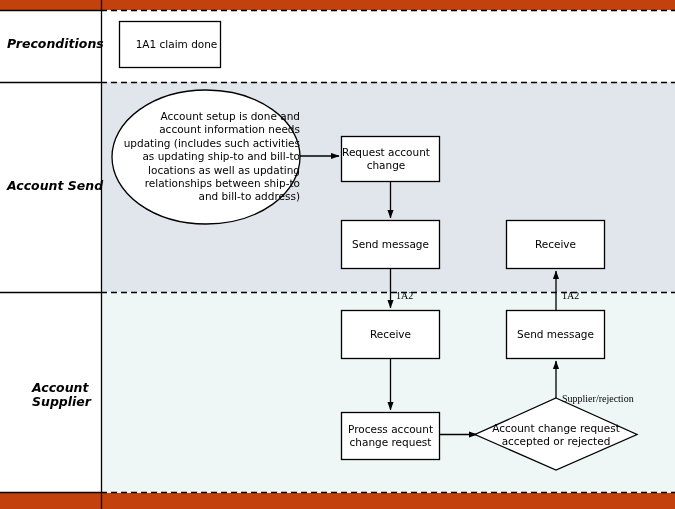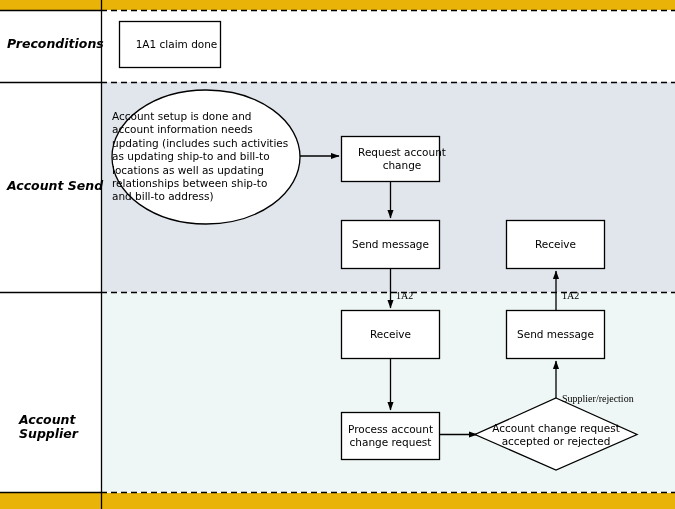--- a/index.html
+++ b/index.html
@@ -1,33 +1,33 @@
 <!DOCTYPE html>
 <html><head>
 <meta charset="utf-8">
 <style>
   html,body{margin:0;padding:0;background:#ffffff;}
   body{font-family:"DejaVu Sans", sans-serif;}
-  #canvas{position:relative;width:675px;height:509px;overflow:hidden;background:#eab308;}
+  #canvas{position:relative;width:675px;height:509px;overflow:hidden;background:#c2410c;}
   #diagram{position:absolute;left:0;top:0;width:675px;height:509px;}
 
   .lane-label{
     position:absolute;
     font-family:"DejaVu Sans", sans-serif;
     font-style:italic;
     font-weight:bold;
     font-size:12.5px;
     color:#000000;
     line-height:14px;
     letter-spacing:0px;
     white-space:pre-line;
   }
   #lane-label-preconditions{left:7px;top:37px;}
   #lane-label-account-user{left:7px;top:179px;}
-  #lane-label-account-supplier{left:19px;top:381px;margin-top:32px;}
+  #lane-label-account-supplier{left:32px;top:381px;}
 
   .node-text{
     position:absolute;
     font-family:"DejaVu Sans", sans-serif;
     font-size:10.5px;
     color:#000000;
     text-align:center;
     line-height:13px;
     white-space:pre-line;
     pointer-events:none;
@@ -39,21 +39,21 @@
     color:#000000;
     white-space:nowrap;
     pointer-events:none;
     margin-top:16px;
   }
   .ellipse-text{
     position:absolute;
     font-family:"DejaVu Sans", sans-serif;
     font-size:10.5px;
     color:#000000;
-    text-align:left;
+    text-align:right;
     line-height:13.4px;
     white-space:pre-line;
     pointer-events:none;
   }
 </style>
 </head>
 <body>
 
 <div id="canvas">
 
@@ -123,21 +123,21 @@
   <div class="node-text" style="left:119px;top:38px;width:115px;">1A1 claim done</div>
 
   <div class="ellipse-text" style="left:112px;top:110px;width:188px;">Account setup is done and
 account information needs
 updating (includes such activities
 as updating ship-to and bill-to
 locations as well as updating
 relationships between ship-to
 and bill-to address)</div>
 
-  <div class="node-text" style="left:341px;top:146px;width:90px;margin-left:16px;">Request account
+  <div class="node-text" style="left:341px;top:146px;width:90px;">Request account
 change</div>
 
   <div class="node-text" style="left:341px;top:238px;width:99px;">Send message</div>
 
   <div class="node-text" style="left:506px;top:238px;width:99px;">Receive</div>
 
   <div class="node-text" style="left:341px;top:328px;width:99px;">Receive</div>
 
   <div class="node-text" style="left:506px;top:328px;width:99px;">Send message</div>
 

